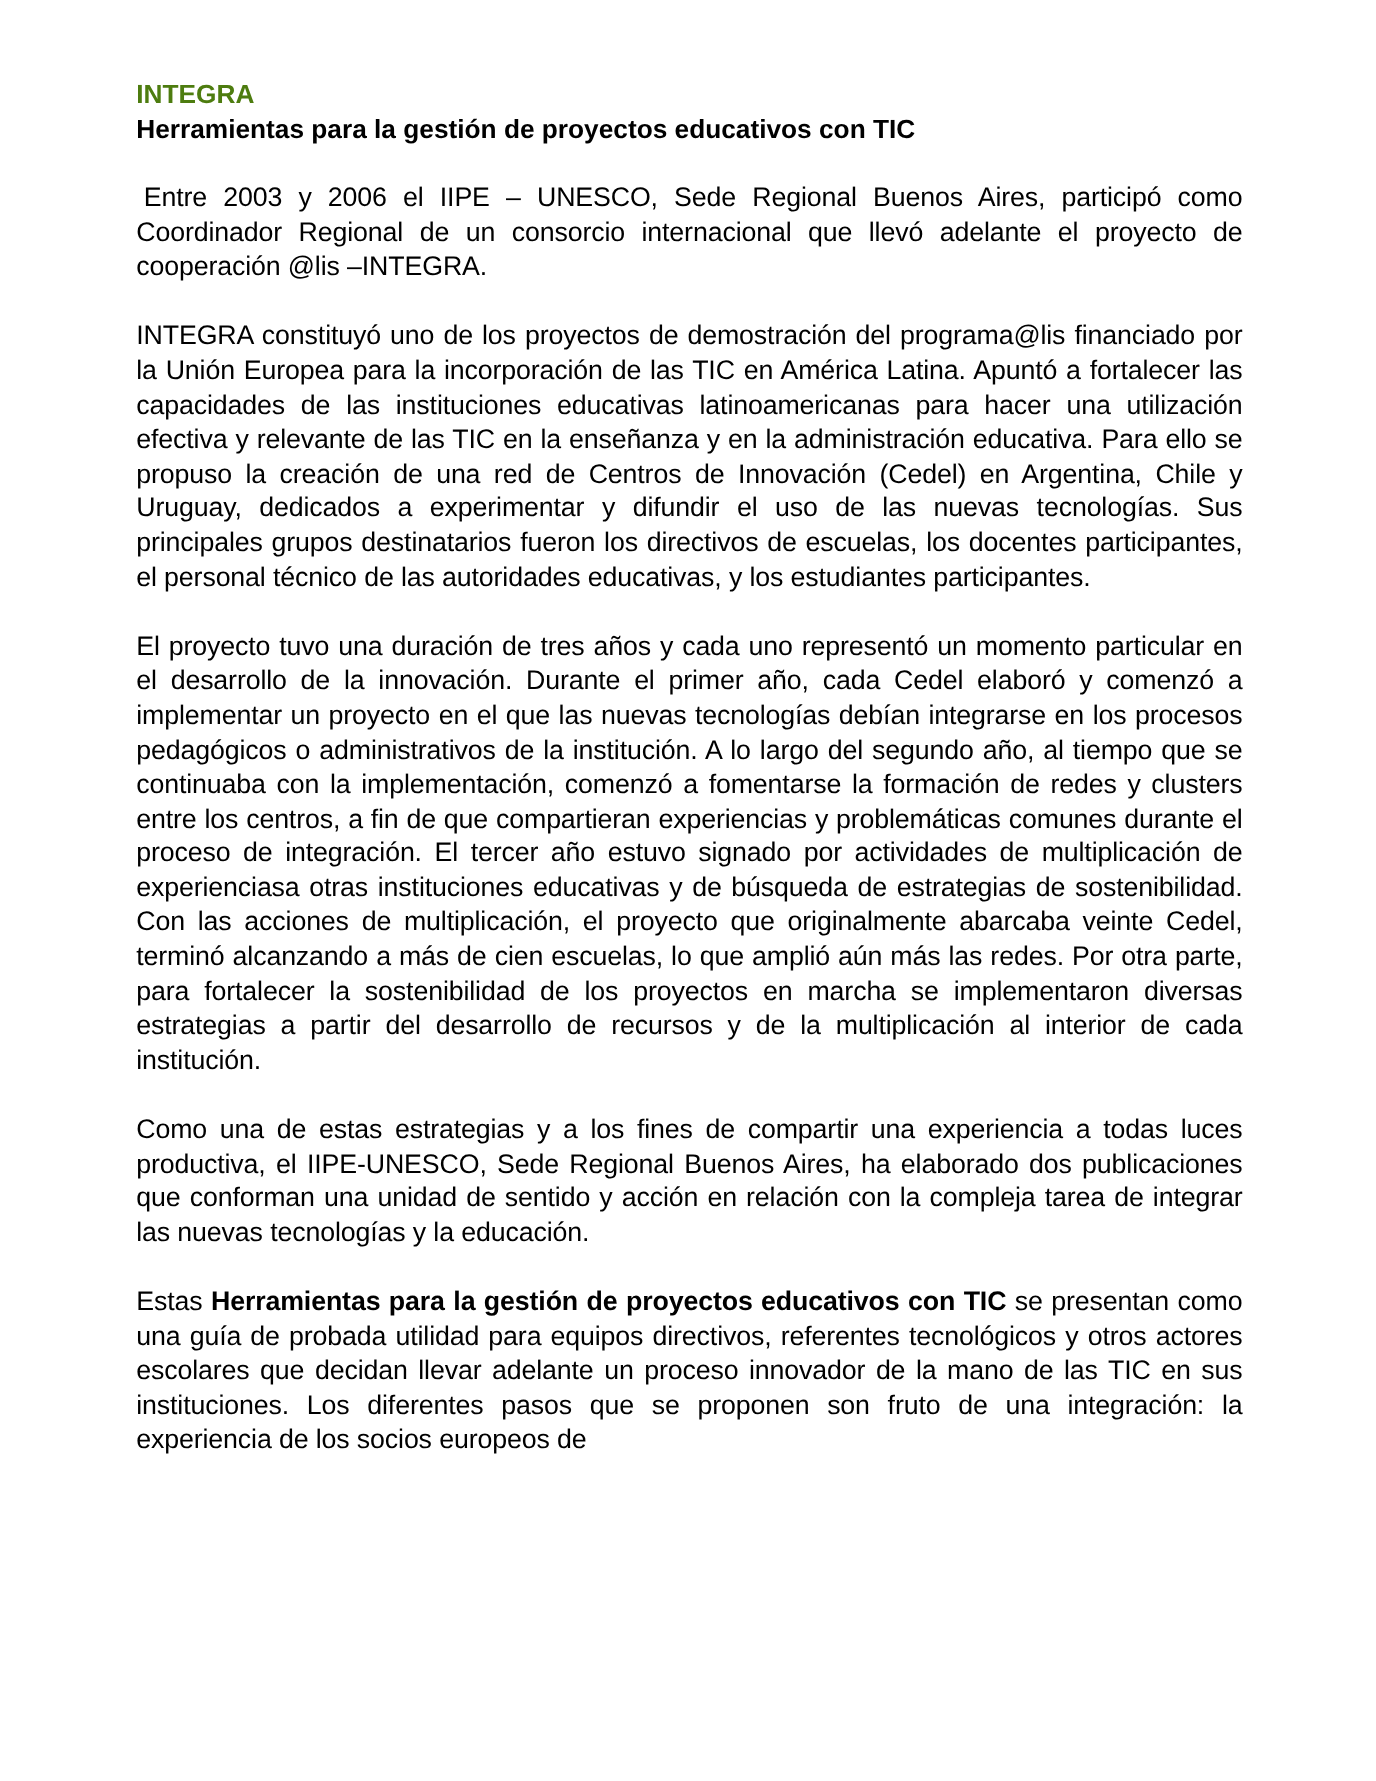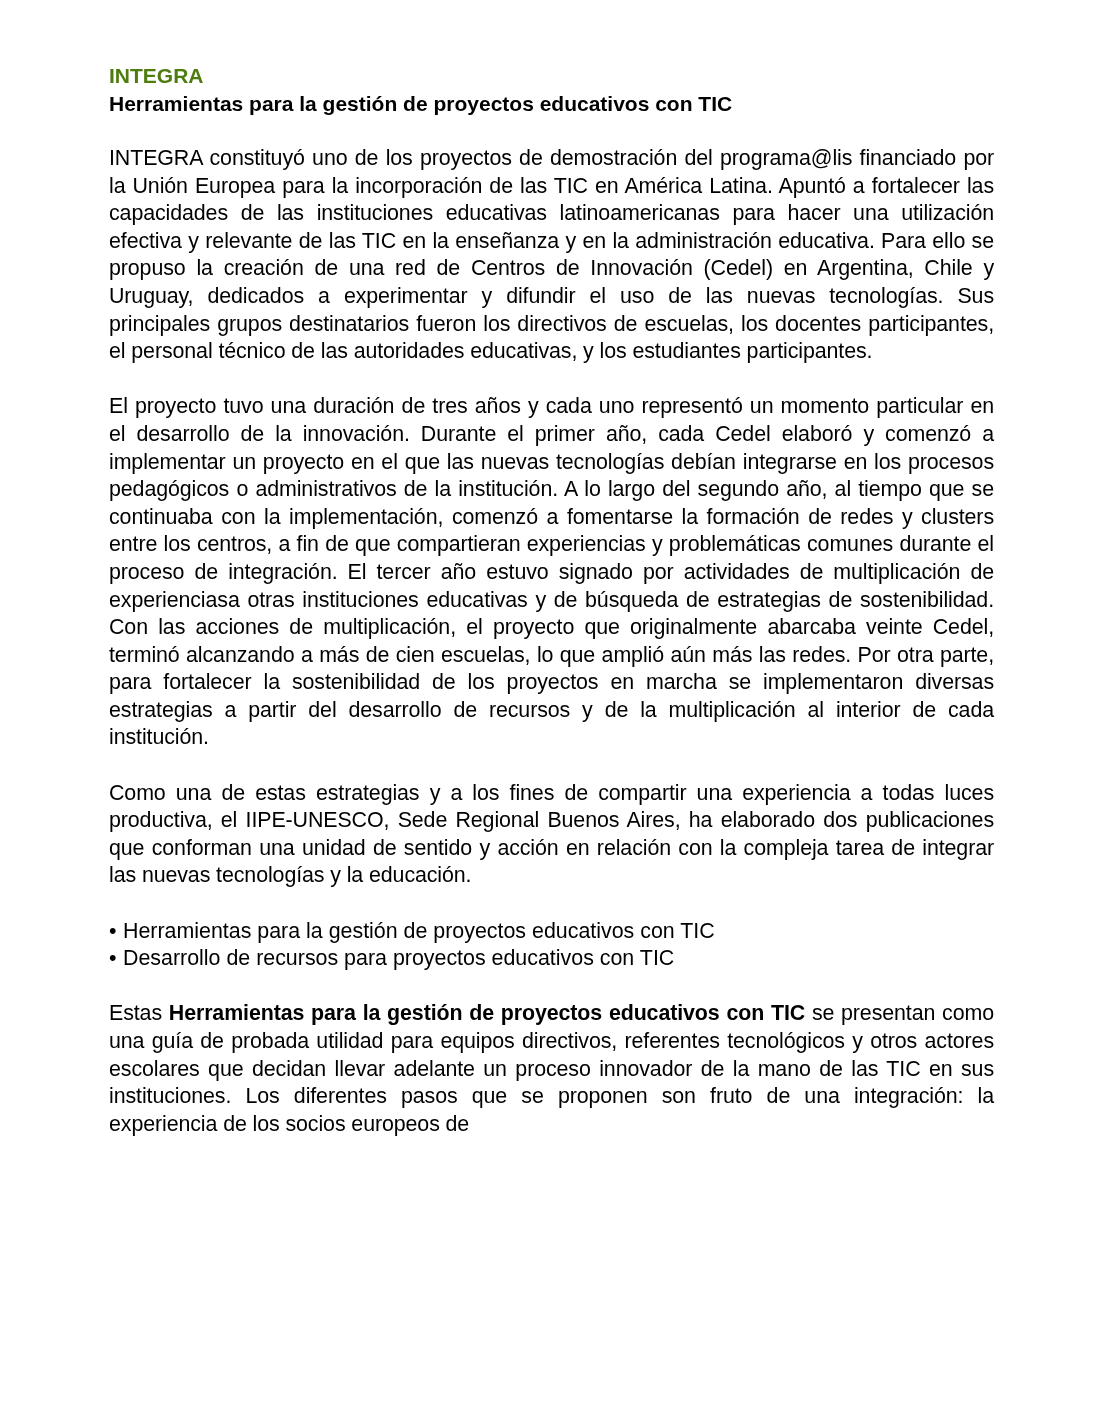--- a/index.html
+++ b/index.html
@@ -64,27 +64,20 @@
       font-weight: bold;
     }
   </style>
 </head>
 <body>
 
 <div class="page">
   <p class="label">INTEGRA</p>
   <p class="subtitle">Herramientas para la gestión de proyectos educativos con TIC</p>
 
+  <p class="para first">Entre 2003 y 2006 el IIPE – UNESCO, Sede Regional Buenos Aires, participó como Coordinador Regional de un consorcio internacional que llevó adelante el proyecto de cooperación @lis –INTEGRA.</p>
   <p class="para">INTEGRA constituyó uno de los proyectos de demostración del programa@lis financiado por la Unión Europea para la incorporación de las TIC en América Latina. Apuntó a fortalecer las capacidades de las instituciones educativas latinoamericanas para hacer una utilización efectiva y relevante de las TIC en la enseñanza y en la administración educativa. Para ello se propuso la creación de una red de Centros de Innovación (Cedel) en Argentina, Chile y Uruguay, dedicados a experimentar y difundir el uso de las nuevas tecnologías. Sus principales grupos destinatarios fueron los directivos de escuelas, los docentes participantes, el personal técnico de las autoridades educativas, y los estudiantes participantes.</p>
   <p class="para">El proyecto tuvo una duración de tres años y cada uno representó un momento particular en el desarrollo de la innovación. Durante el primer año, cada Cedel elaboró y comenzó a implementar un proyecto en el que las nuevas tecnologías debían integrarse en los procesos pedagógicos o administrativos de la institución. A lo largo del segundo año, al tiempo que se continuaba con la implementación, comenzó a fomentarse la formación de redes y clusters entre los centros, a fin de que compartieran experiencias y problemáticas comunes durante el proceso de integración. El tercer año estuvo signado por actividades de multiplicación de experienciasa otras instituciones educativas y de búsqueda de estrategias de sostenibilidad. Con las acciones de multiplicación, el proyecto que originalmente abarcaba veinte Cedel, terminó alcanzando a más de cien escuelas, lo que amplió aún más las redes. Por otra parte, para fortalecer la sostenibilidad de los proyectos en marcha se implementaron diversas estrategias a partir del desarrollo de recursos y de la multiplicación al interior de cada institución.</p>
   <p class="para">Como una de estas estrategias y a los fines de compartir una experiencia a todas luces productiva, el IIPE-UNESCO, Sede Regional Buenos Aires, ha elaborado dos publicaciones que conforman una unidad de sentido y acción en relación con la compleja tarea de integrar las nuevas tecnologías y la educación.</p>
 
-  <ul class="bullets">
-    <li>
-      <span class="bullet-glyph">•</span><span>Herramientas para la gestión de proyectos educativos con TIC</span>
-    </li>
-    <li>
-      <span class="bullet-glyph">•</span><span>Desarrollo de recursos para proyectos educativos con TIC</span>
-    </li>
-  </ul>
 
   <p class="para"><span>Estas </span><span class="bold">Herramientas para la gestión de proyectos educativos con TIC</span><span> se presentan como una guía de probada utilidad para equipos directivos, referentes tecnológicos y otros actores escolares que decidan llevar adelante un proceso innovador de la mano de las TIC en sus instituciones. Los diferentes pasos que se proponen son fruto de una integración: la experiencia de los socios europeos de</span></p>
 </div>
 
 </body></html>

